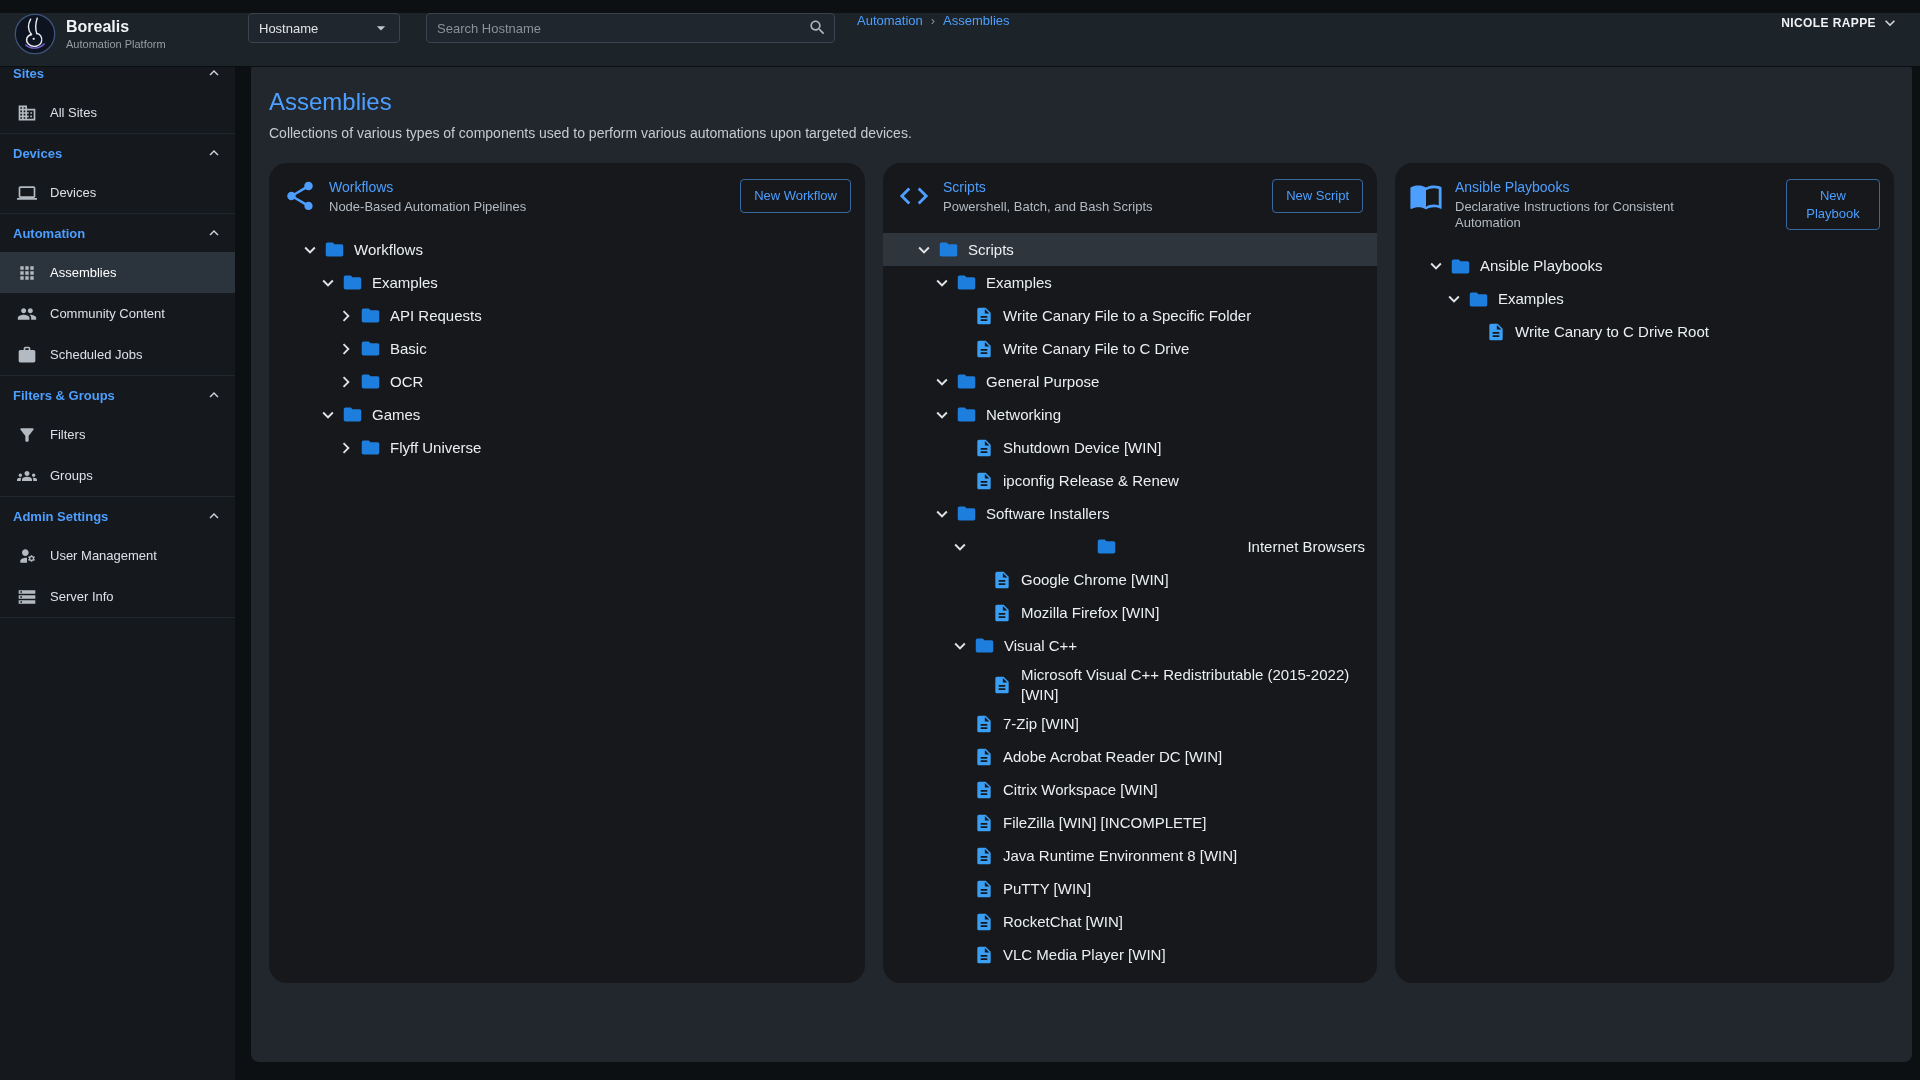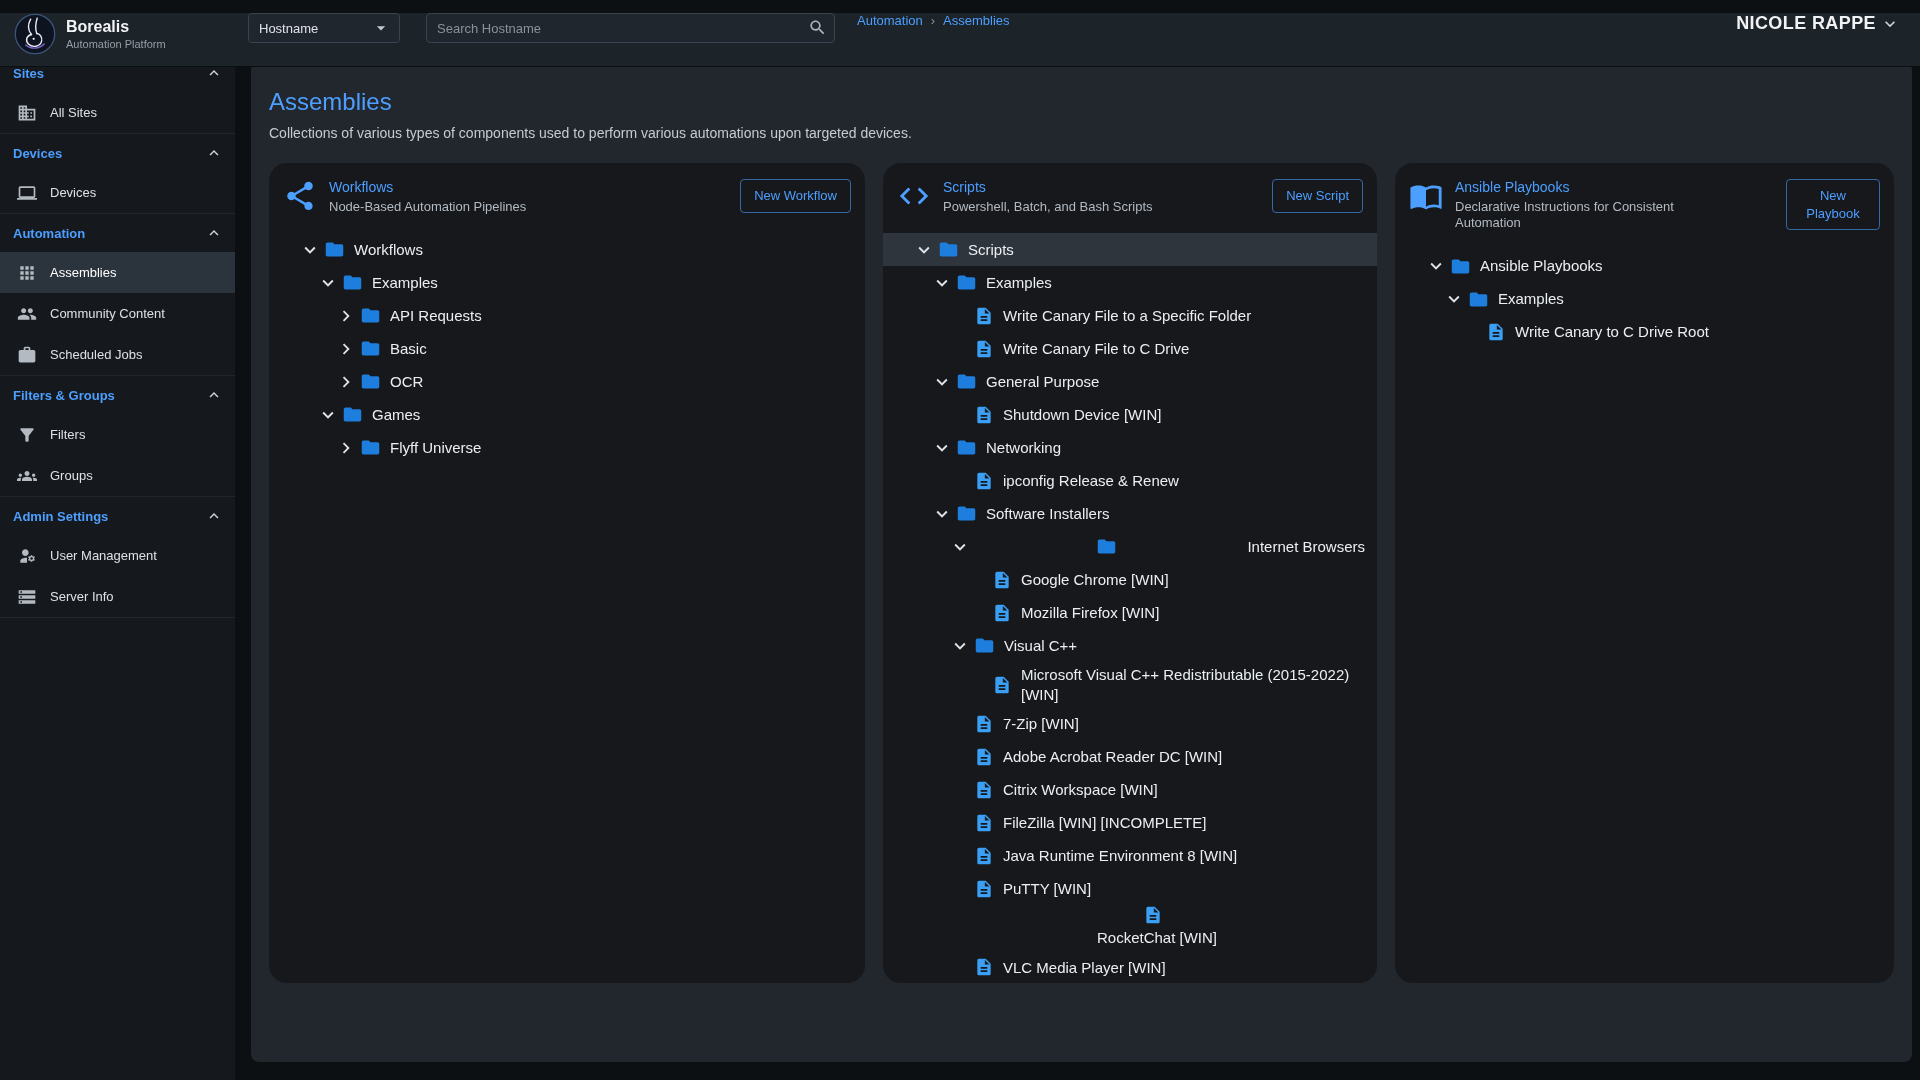--- a/index.html
+++ b/index.html
@@ -19,21 +19,21 @@
   .hostname-select .caret{width:20px;height:20px;color:#c2c8cf}
   .searchbox{position:relative;margin-left:26px;flex:none}
   .search-input{width:409px;height:30px;background:#20262e;border:1px solid #3a434e;border-radius:4px;
     color:#dfe3e8;font-size:13px;padding:0 34px 0 10px;outline:none;font-family:inherit}
   .search-input::placeholder{color:#8a919a}
   .search-ic{position:absolute;right:8px;top:5px;width:19px;height:19px;color:#aeb4bb}
   .breadcrumb{display:flex;align-items:center;gap:8px;margin-left:22px;font-size:13px}
   .bc-link{color:#4d9fff;cursor:pointer}
   .bc-sep{color:#8a919a}
   .user{margin-left:auto;margin-right:20px;display:flex;align-items:center;gap:4px;cursor:pointer}
-  .user-name{font-size:18px;font-weight:600;letter-spacing:.4px;color:#f0f2f4}
+  .user-name{font-size:12px;font-weight:600;letter-spacing:.4px;color:#f0f2f4}
   .user .caret{width:20px;height:20px;color:#cfd4da}
 
   
   .sidebar{position:absolute;left:0;top:54px;bottom:0;width:235px;background:#15181d;overflow:hidden}
   .sidebar-section{border-bottom:1px solid #20262d}
   .section-header{display:flex;align-items:center;height:38px;padding:0 12px 0 13px;
     color:#4d9fff;font-weight:700;font-size:13px;cursor:pointer}
   .section-chevron{width:18px;height:18px;margin-left:auto;color:#cfd4da}
   .sidebar-item{display:flex;align-items:center;height:41px;padding:0 12px 0 17px;gap:13px;
     font-size:13px;color:#dde1e6;cursor:pointer}
@@ -345,36 +345,36 @@
             </div>
             <div class="tree-row" style="padding-left: 48px;">
               <svg viewBox="0 0 24 24" class="icon tree-chevron">
                 <path d="M7.41 8.59L12 13.17l4.59-4.58L18 10l-6 6-6-6z" fill="currentColor"></path>
               </svg>
               <svg viewBox="0 0 24 24" class="icon tree-folder-ic">
                 <path d="M10 4H4c-1.1 0-1.99.9-1.99 2L2 18c0 1.1.9 2 2 2h16c1.1 0 2-.9 2-2V8c0-1.1-.9-2-2-2h-8l-2-2z" fill="currentColor"></path>
               </svg>
               <span class="tree-label">General Purpose</span>
             </div>
+            <div class="tree-row" style="padding-left: 48px;">
+              <svg viewBox="0 0 24 24" class="icon tree-chevron">
+                <path d="M7.41 8.59L12 13.17l4.59-4.58L18 10l-6 6-6-6z" fill="currentColor"></path>
+              </svg>
+              <svg viewBox="0 0 24 24" class="icon tree-folder-ic">
+                <path d="M10 4H4c-1.1 0-1.99.9-1.99 2L2 18c0 1.1.9 2 2 2h16c1.1 0 2-.9 2-2V8c0-1.1-.9-2-2-2h-8l-2-2z" fill="currentColor"></path>
+              </svg>
+              <span class="tree-label">Networking</span>
+            </div>
             <div class="tree-row" style="padding-left: 66px;">
               <span class="tree-spacer"></span>
               <svg viewBox="0 0 24 24" class="icon tree-file-ic">
                 <path d="M14 2H6c-1.1 0-1.99.9-1.99 2L4 20c0 1.1.89 2 1.99 2H18c1.1 0 2-.9 2-2V8l-6-6zm2 16H8v-2h8v2zm0-4H8v-2h8v2zm-3-5V3.5L18.5 9H13z" fill="currentColor"></path>
               </svg>
               <span class="tree-label">Shutdown Device [WIN]</span>
             </div>
-            <div class="tree-row" style="padding-left: 48px;">
-              <svg viewBox="0 0 24 24" class="icon tree-chevron">
-                <path d="M7.41 8.59L12 13.17l4.59-4.58L18 10l-6 6-6-6z" fill="currentColor"></path>
-              </svg>
-              <svg viewBox="0 0 24 24" class="icon tree-folder-ic">
-                <path d="M10 4H4c-1.1 0-1.99.9-1.99 2L2 18c0 1.1.9 2 2 2h16c1.1 0 2-.9 2-2V8c0-1.1-.9-2-2-2h-8l-2-2z" fill="currentColor"></path>
-              </svg>
-              <span class="tree-label">Networking</span>
-            </div>
             <div class="tree-row" style="padding-left: 66px;">
               <span class="tree-spacer"></span>
               <svg viewBox="0 0 24 24" class="icon tree-file-ic">
                 <path d="M14 2H6c-1.1 0-1.99.9-1.99 2L4 20c0 1.1.89 2 1.99 2H18c1.1 0 2-.9 2-2V8l-6-6zm2 16H8v-2h8v2zm0-4H8v-2h8v2zm-3-5V3.5L18.5 9H13z" fill="currentColor"></path>
               </svg>
               <span class="tree-label">ipconfig Release &amp; Renew</span>
             </div>
             <div class="tree-row" style="padding-left: 48px;">
               <svg viewBox="0 0 24 24" class="icon tree-chevron">
                 <path d="M7.41 8.59L12 13.17l4.59-4.58L18 10l-6 6-6-6z" fill="currentColor"></path>
@@ -458,21 +458,21 @@
               </svg>
               <span class="tree-label">Java Runtime Environment 8 [WIN]</span>
             </div>
             <div class="tree-row" style="padding-left: 66px;">
               <span class="tree-spacer"></span>
               <svg viewBox="0 0 24 24" class="icon tree-file-ic">
                 <path d="M14 2H6c-1.1 0-1.99.9-1.99 2L4 20c0 1.1.89 2 1.99 2H18c1.1 0 2-.9 2-2V8l-6-6zm2 16H8v-2h8v2zm0-4H8v-2h8v2zm-3-5V3.5L18.5 9H13z" fill="currentColor"></path>
               </svg>
               <span class="tree-label">PuTTY [WIN]</span>
             </div>
-            <div class="tree-row" style="padding-left: 66px; flex-direction: column;">
+            <div class="tree-row" style="padding-left: 66px;">
               <span class="tree-spacer"></span>
               <svg viewBox="0 0 24 24" class="icon tree-file-ic">
                 <path d="M14 2H6c-1.1 0-1.99.9-1.99 2L4 20c0 1.1.89 2 1.99 2H18c1.1 0 2-.9 2-2V8l-6-6zm2 16H8v-2h8v2zm0-4H8v-2h8v2zm-3-5V3.5L18.5 9H13z" fill="currentColor"></path>
               </svg>
               <span class="tree-label">RocketChat [WIN]</span>
             </div>
             <div class="tree-row" style="padding-left: 66px;">
               <span class="tree-spacer"></span>
               <svg viewBox="0 0 24 24" class="icon tree-file-ic">
                 <path d="M14 2H6c-1.1 0-1.99.9-1.99 2L4 20c0 1.1.89 2 1.99 2H18c1.1 0 2-.9 2-2V8l-6-6zm2 16H8v-2h8v2zm0-4H8v-2h8v2zm-3-5V3.5L18.5 9H13z" fill="currentColor"></path>

